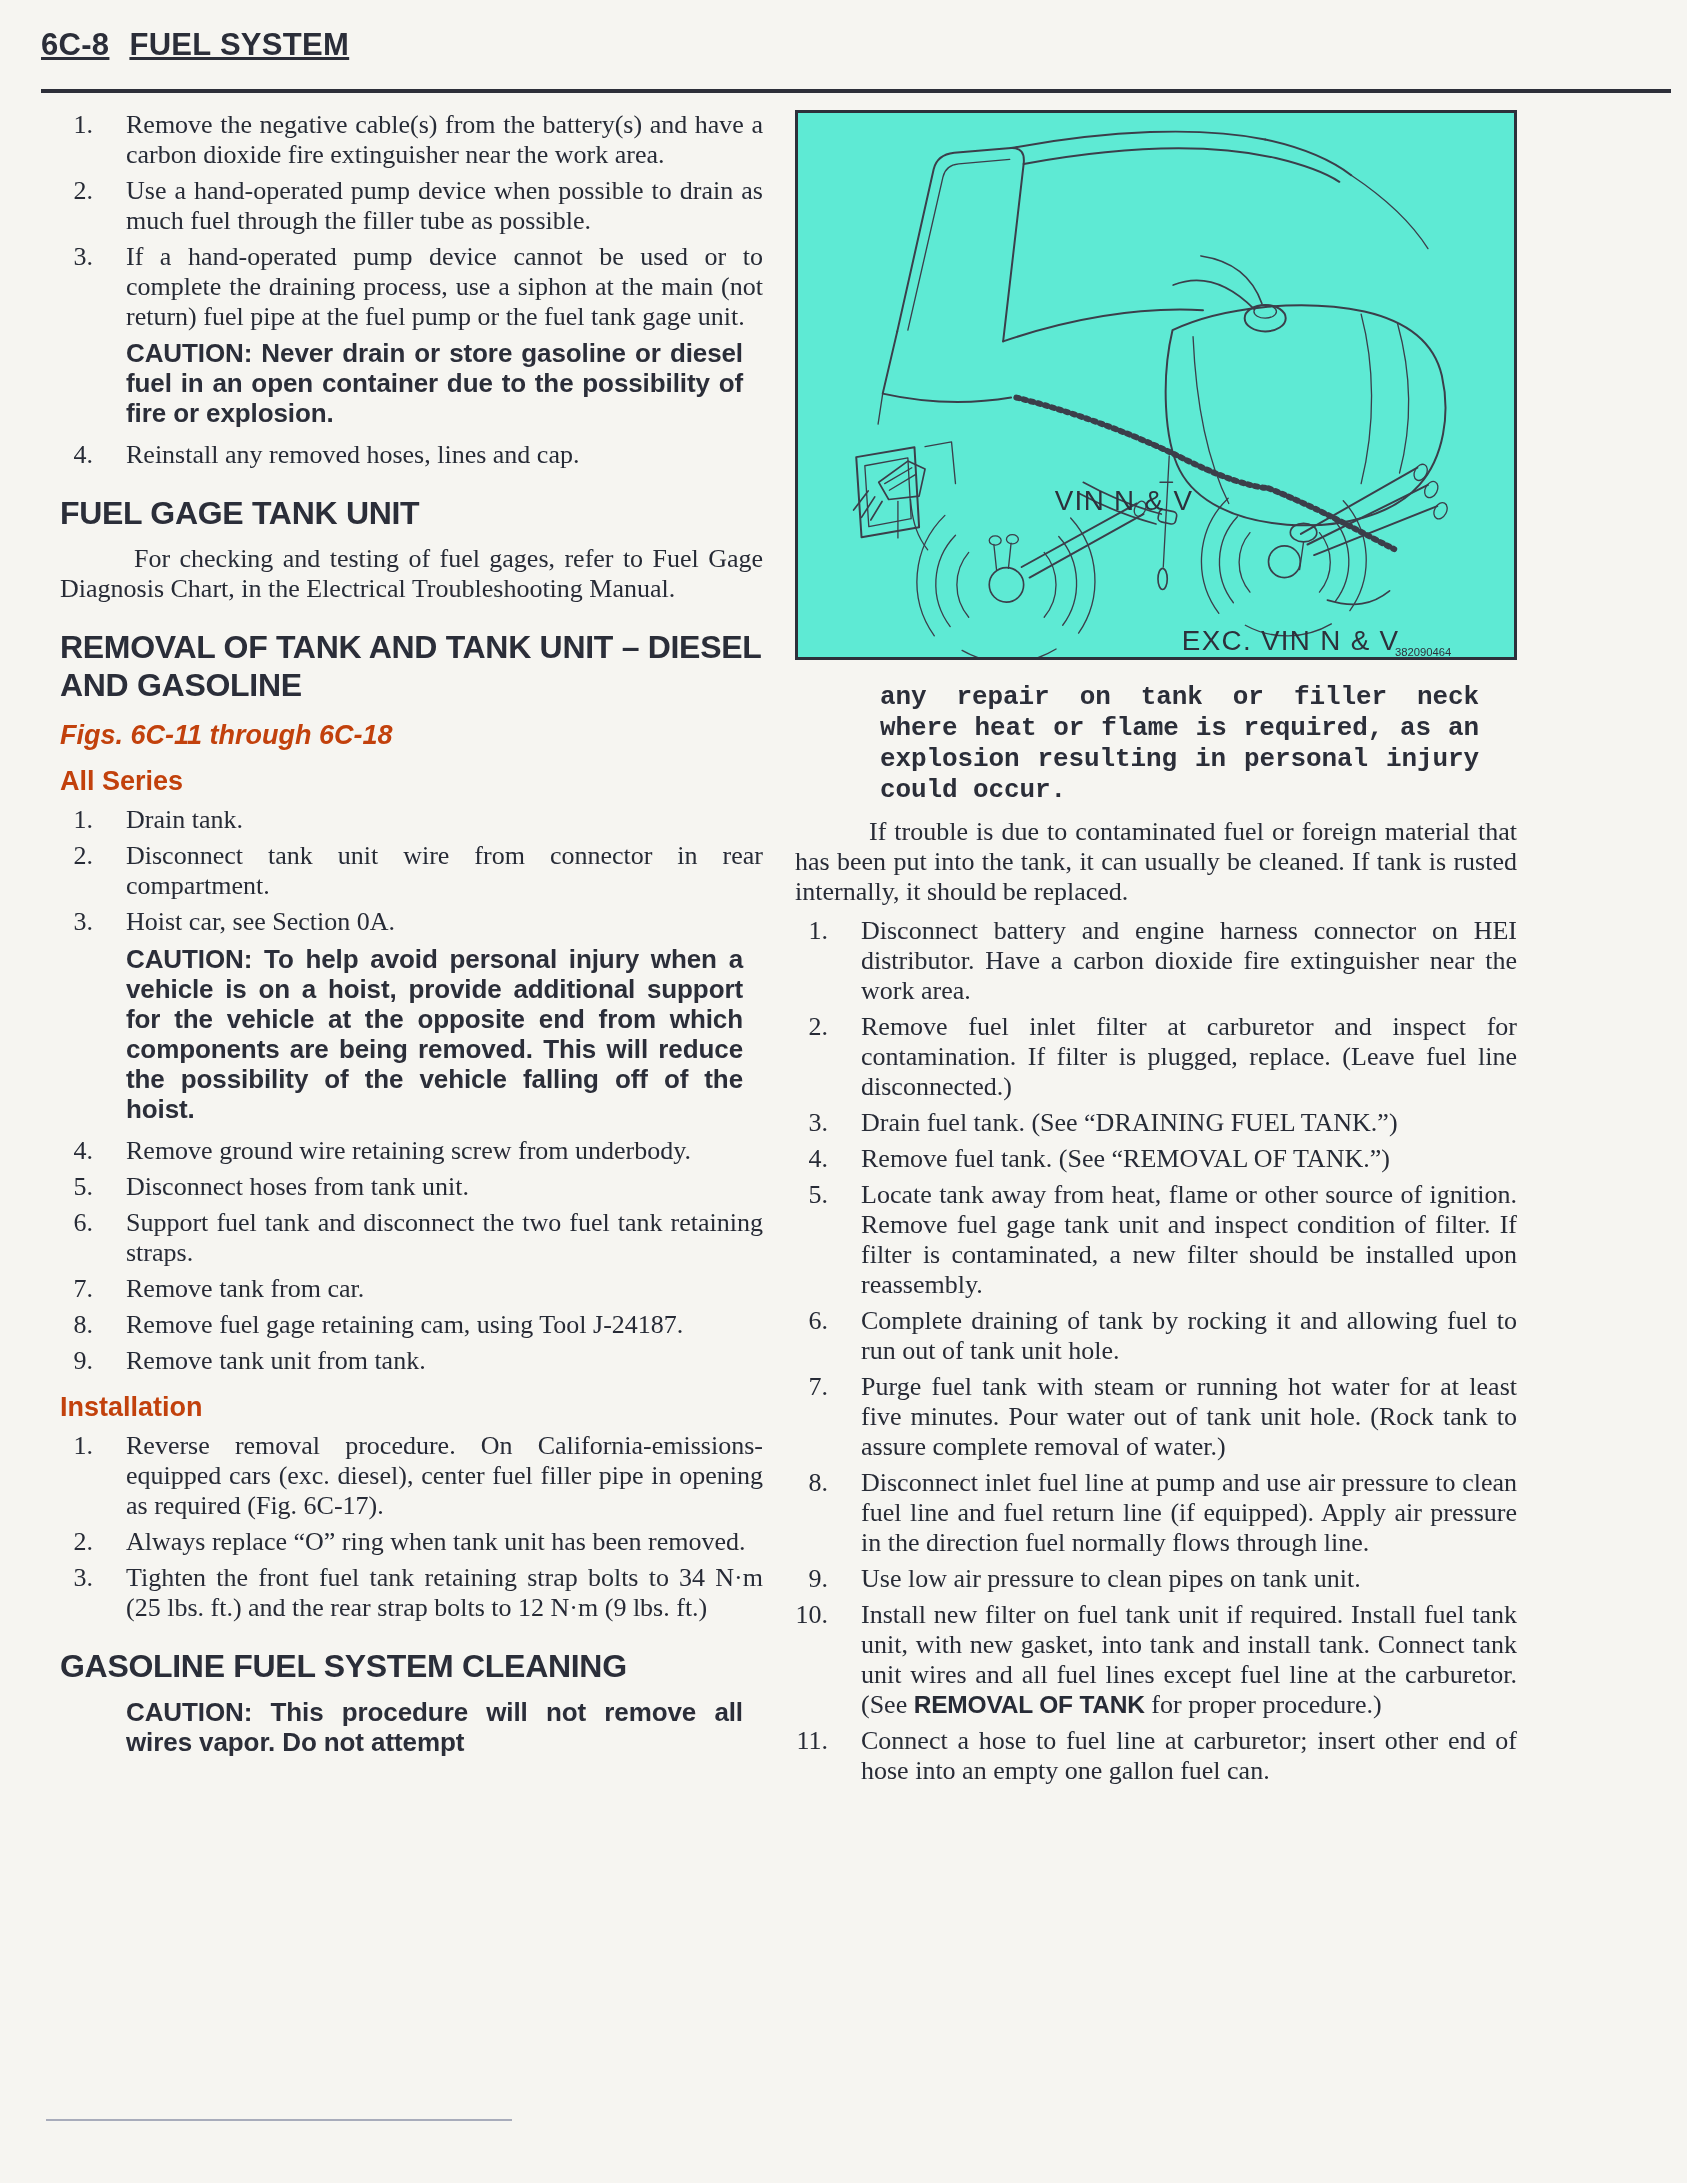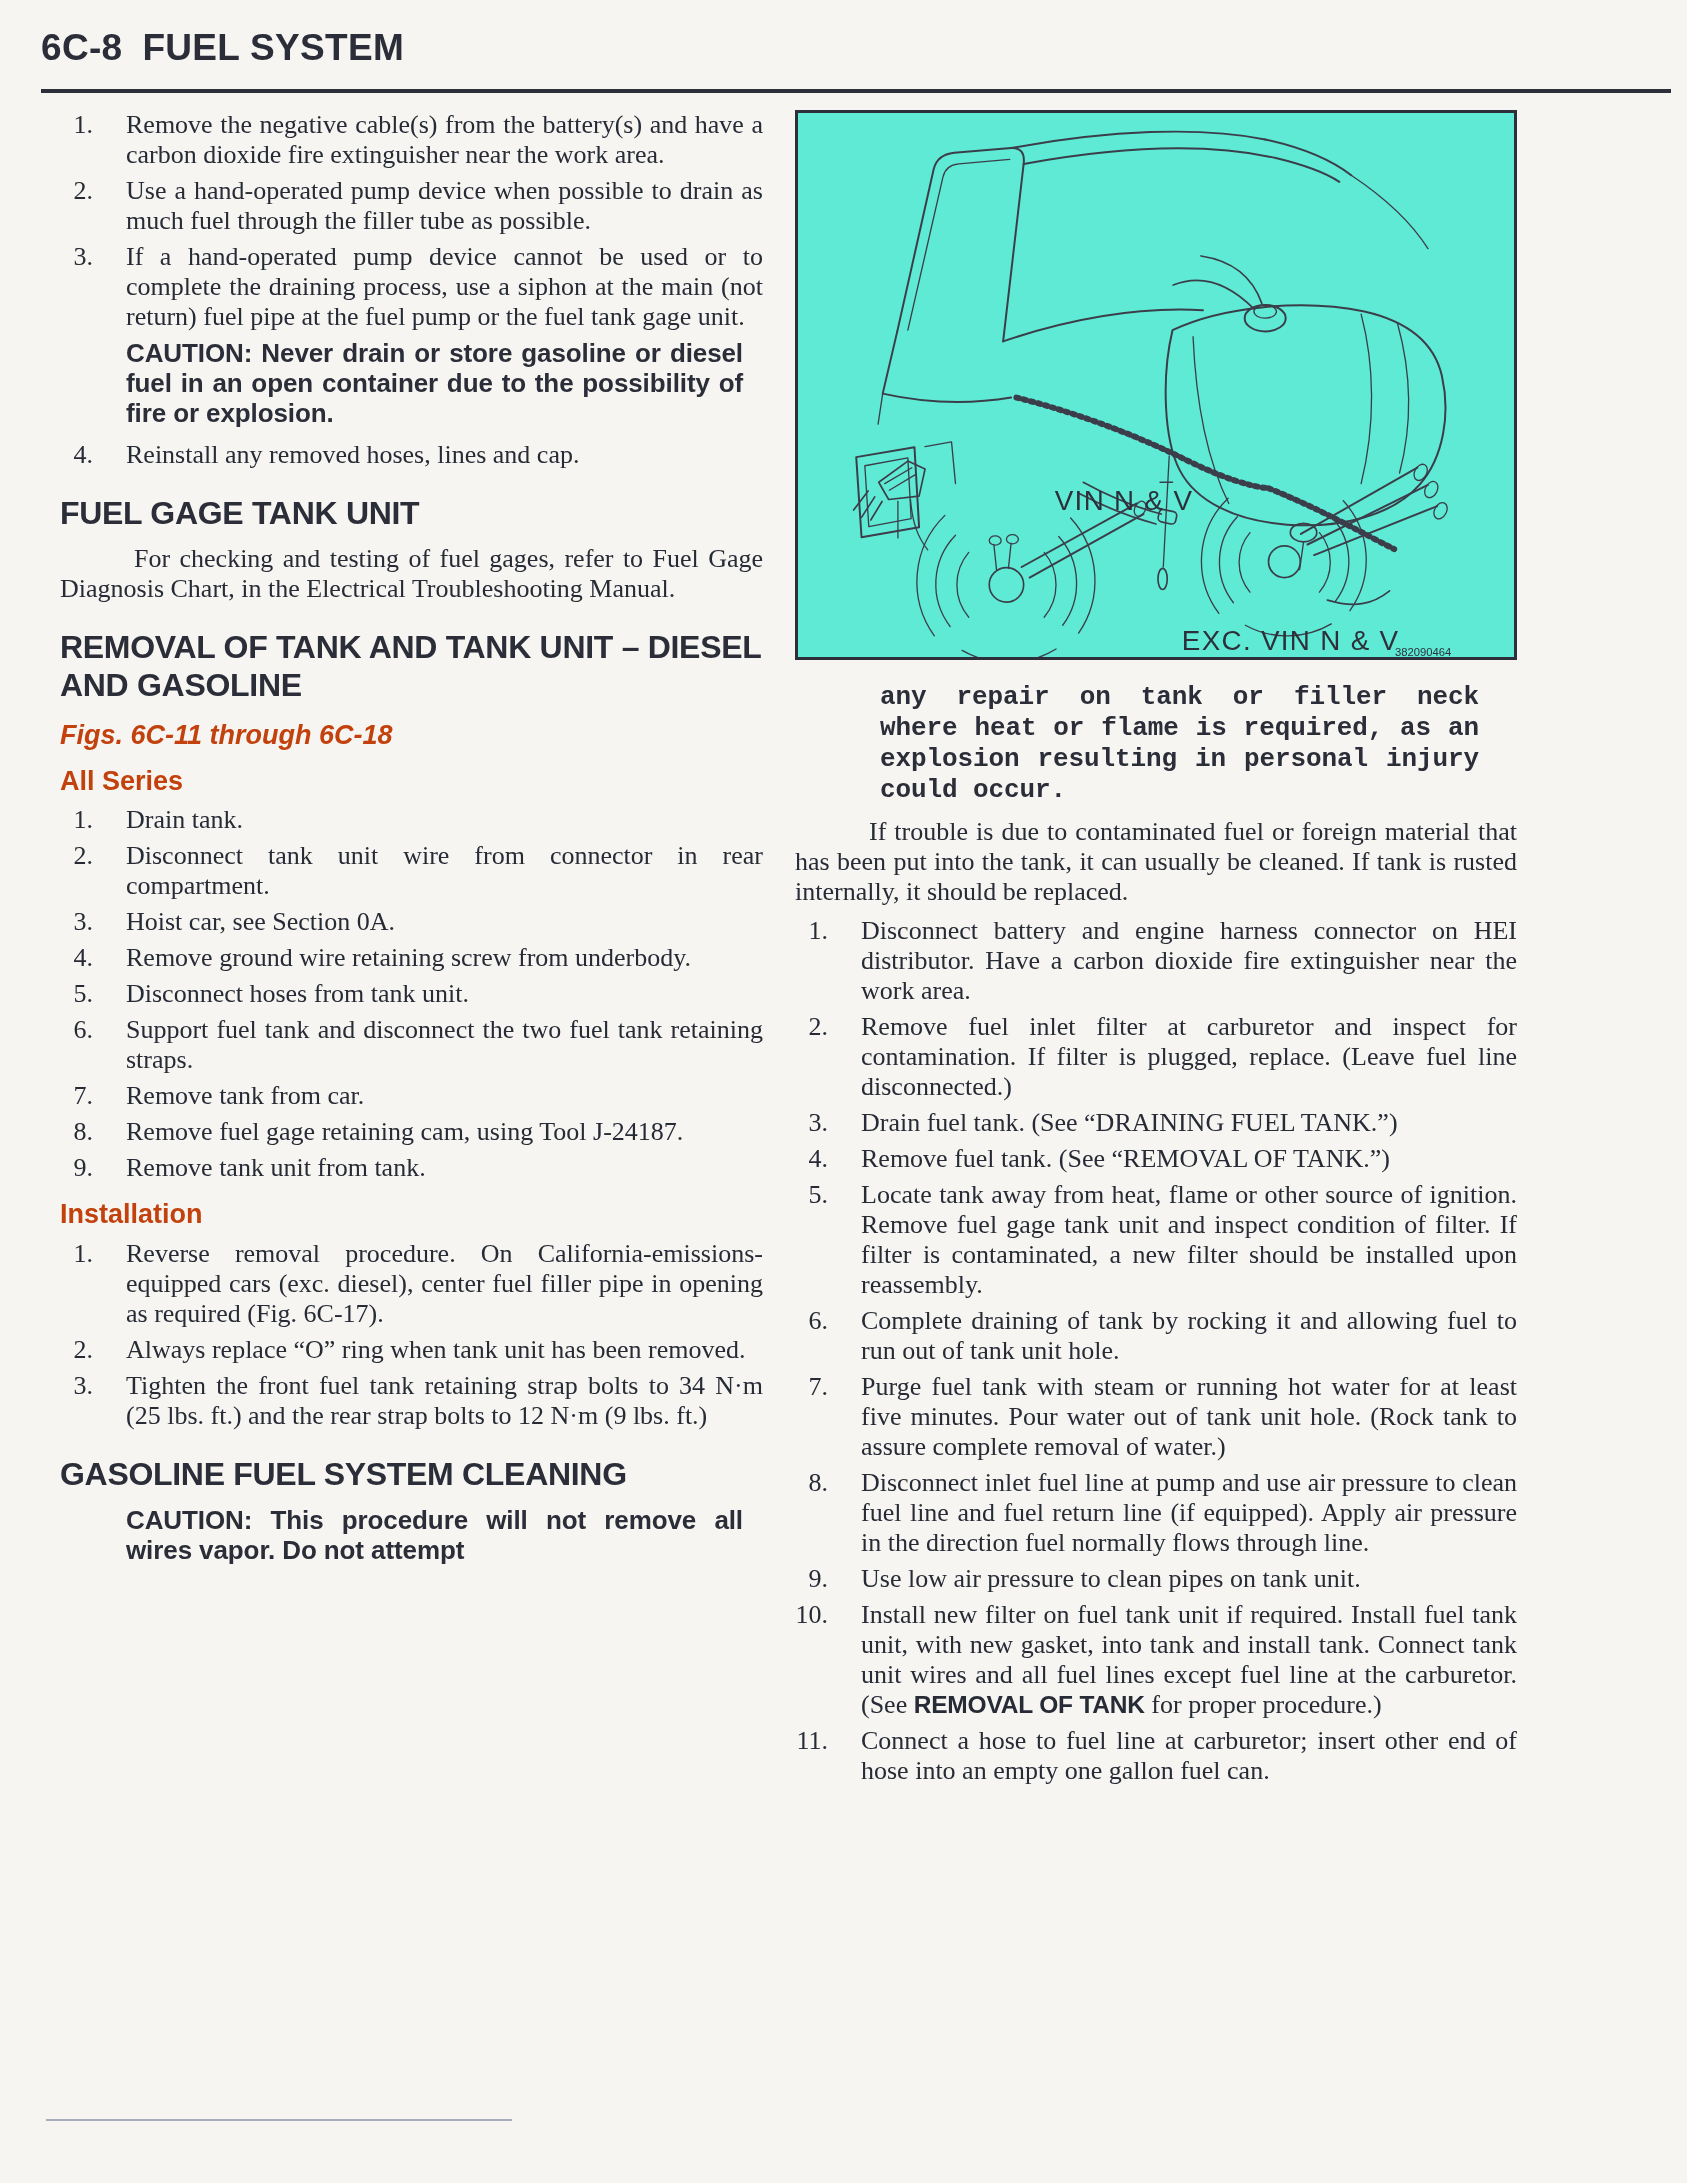--- a/index.html
+++ b/index.html
@@ -9,24 +9,25 @@
     color: #272b36;
     font-family: "Liberation Serif", serif;
     overflow: hidden;
     position: relative;
   }
   .header-row { margin: 32px 13.2px 0 41px; height: 38px; overflow: hidden; }
   .header-inner {
     margin-top: -4.6px;
     font-family: "Liberation Sans", sans-serif;
     font-weight: 700;
-    font-size: 37px;
+    font-size: 31px;
     color: #2b2e39;
     white-space: nowrap;
     letter-spacing: 0.3px;
+    text-decoration: underline;
   }
   .page-code { margin-right: 20px; }
   .header-rule { margin: 18.5px 16px 0 41px; height: 4px; background: #2d2f39; }
 
   .columns { display: flex; gap: 32px; margin: 17px 0 0 60px; }
   .col-left  { width: 703px; flex: none; }
   .col-right { width: 722px; flex: none; }
 
   .step { display: flex; margin-bottom: 6px; }
   .step .num {
@@ -156,20 +157,21 @@
     </div>
     <div class="step">
       <span class="num">2.</span>
       <span class="txt">Disconnect tank unit wire from connector in rear compartment.</span>
     </div>
     <div class="step">
       <span class="num">3.</span>
       <span class="txt">Hoist car, see Section 0A.</span>
     </div>
 
+    <div class="caution">CAUTION: To help avoid personal injury when a vehicle is on a hoist, provide additional support for the vehicle at the opposite end from which components are being removed. This will reduce the possibility of the vehicle falling off of the hoist.</div>
 
     <div class="step">
       <span class="num">4.</span>
       <span class="txt">Remove ground wire retaining screw from underbody.</span>
     </div>
     <div class="step">
       <span class="num">5.</span>
       <span class="txt">Disconnect hoses from tank unit.</span>
     </div>
     <div class="step">

